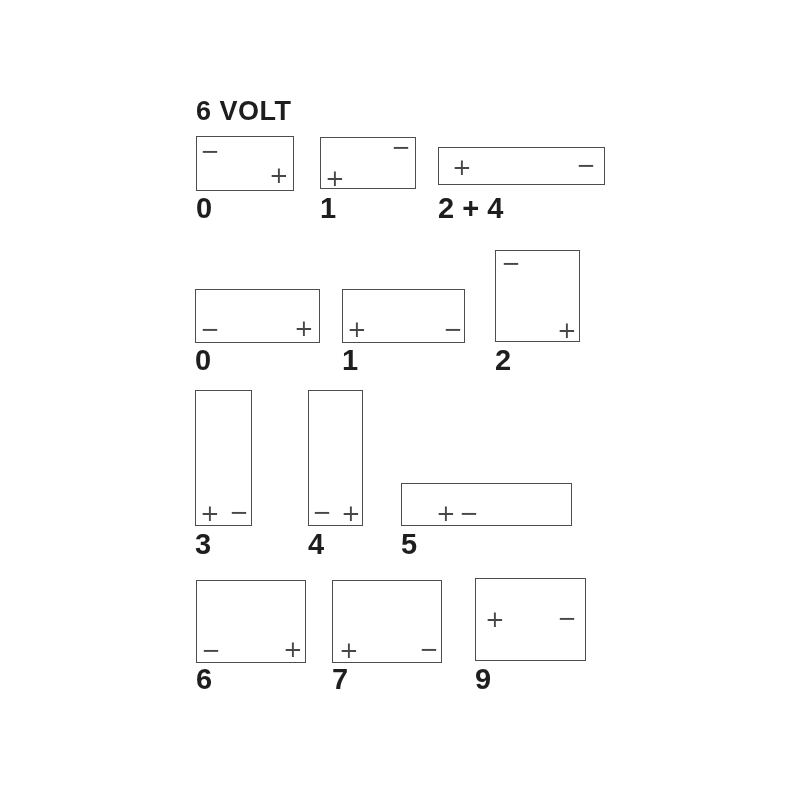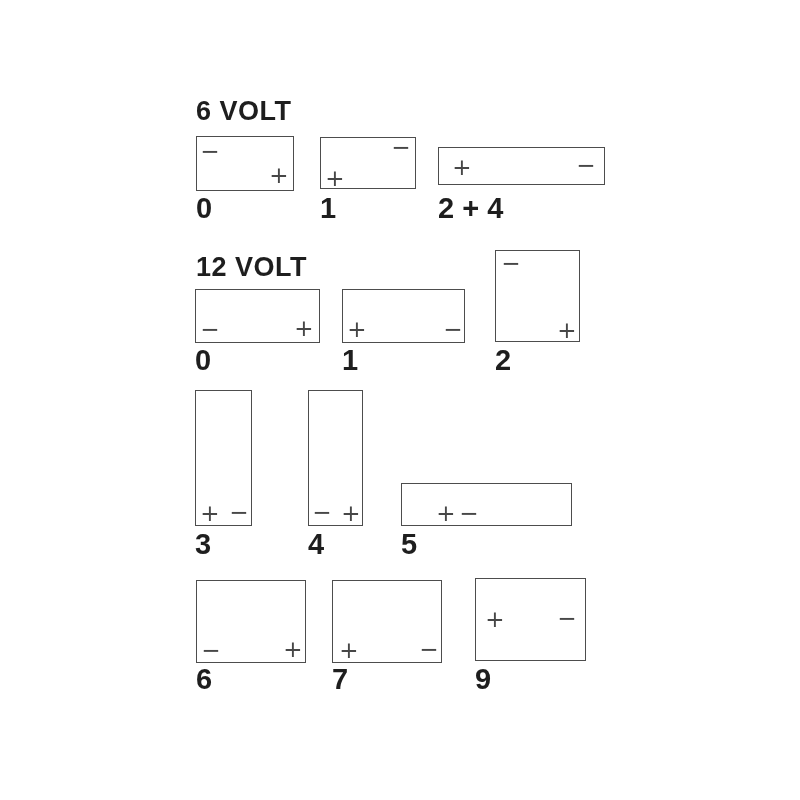--- a/index.html
+++ b/index.html
@@ -50,21 +50,20 @@
     color: #1e1e1e;
     line-height: 30px;
     white-space: nowrap;
   }
 </style>
 </head>
 <body>
 
 <div id="canvas">
   <h2 class="sec-title" id="title-6v">6 VOLT</h2>
-  <h2 class="sec-title" id="title-12v">12 VOLT</h2>
   <div id="batteries">
       <div class="bbox" style="left: 196px; top: 136px; width: 98px; height: 55px; border-color: rgb(77, 77, 77);">
         <span class="term" style="left: 13px; top: 14px; color: rgb(71, 71, 71);">−</span>
         <span class="term" style="left: 82px; top: 38px; color: rgb(71, 71, 71);">+</span>
       </div>
       <div class="blabel" style="left: 196px; top: 193px; color: rgb(30, 30, 30);">0</div>
       <div class="bbox" style="left: 320px; top: 137px; width: 96px; height: 52px; border-color: rgb(77, 77, 77);">
         <span class="term" style="left: 14px; top: 40px; color: rgb(71, 71, 71);">+</span>
         <span class="term" style="left: 80px; top: 9px; color: rgb(71, 71, 71);">−</span>
       </div>

